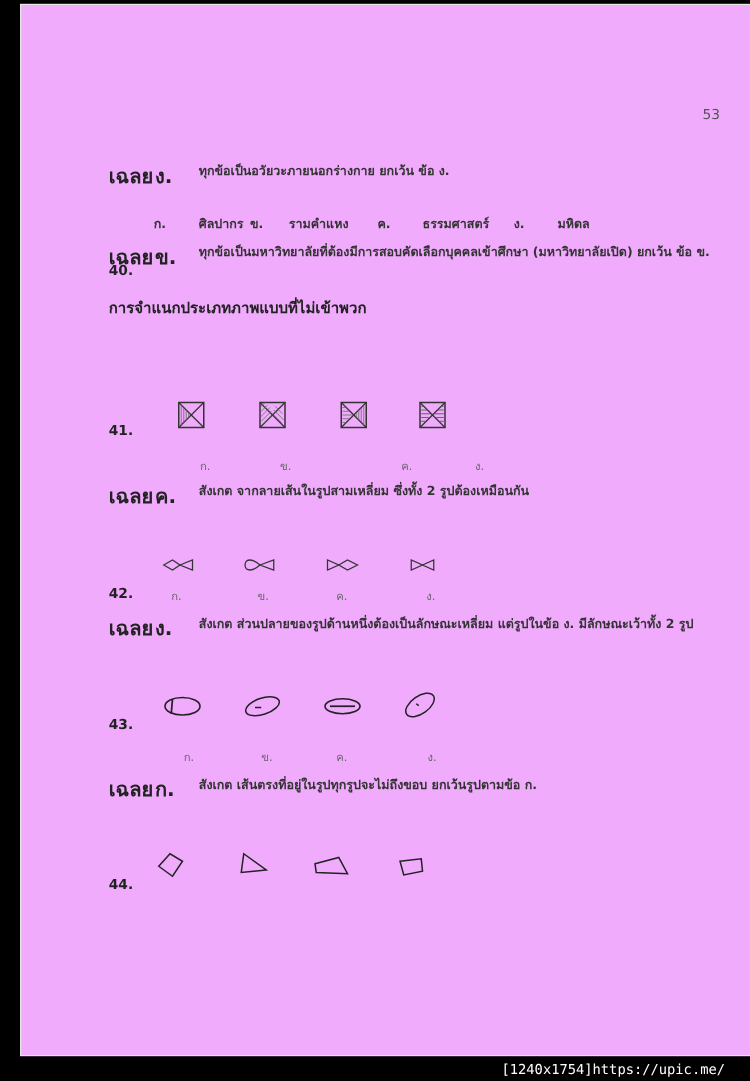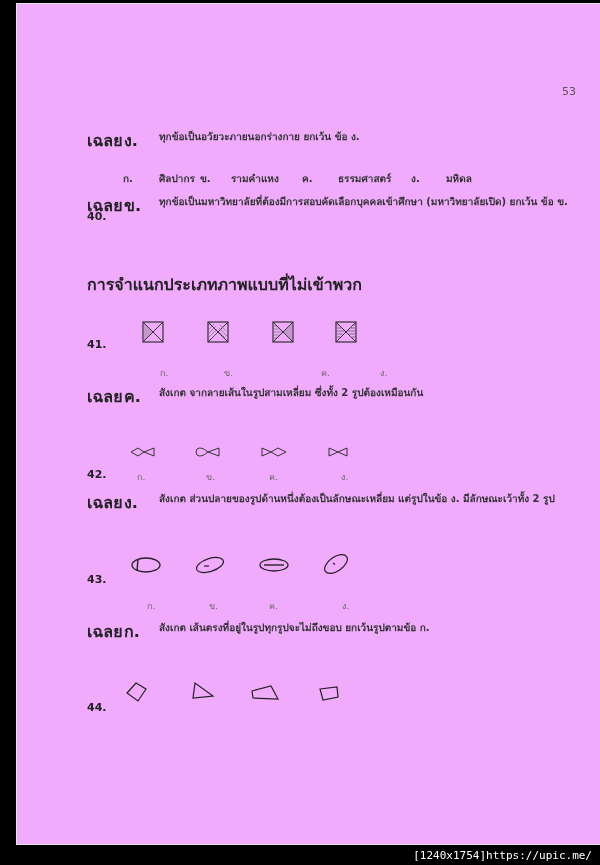--- a/index.html
+++ b/index.html
@@ -21,27 +21,27 @@
     .footer {
       position: absolute;
       left: 0; top: 846px; width: 600px; height: 19px;
       background: #000;
       color: #fff;
       font-family: "DejaVu Sans Mono", "Liberation Mono", monospace;
       font-size: 11px;
       line-height: 19px;
       text-align: right;
       box-sizing: border-box;
-      padding-right: 8px;
+      padding-right: 20px;
     }
     .abs { position: absolute; white-space: nowrap; }
     .page-num { font-size: 11px; color: #555; }
     .lbl { font-size: 16px; font-weight: bold; color: #222; }
     .body-text { font-size: 10px; color: #333; font-weight: bold; }
-    .heading { font-size: 16px; font-weight: bold; color: #222; margin-top: 36px; }
+    .heading { font-size: 12px; font-weight: bold; color: #222; }
     .qnum { font-size: 11px; font-weight: bold; color: #222; margin-top: 40px; }
     .choice { font-size: 9px; color: #666; }
     svg.fig { position: absolute; overflow: visible; }
   </style>
 </head>
 <body>
 
 <div class="page">
 
   <div class="abs page-num" style="left:546px;top:82px;">53</div>

